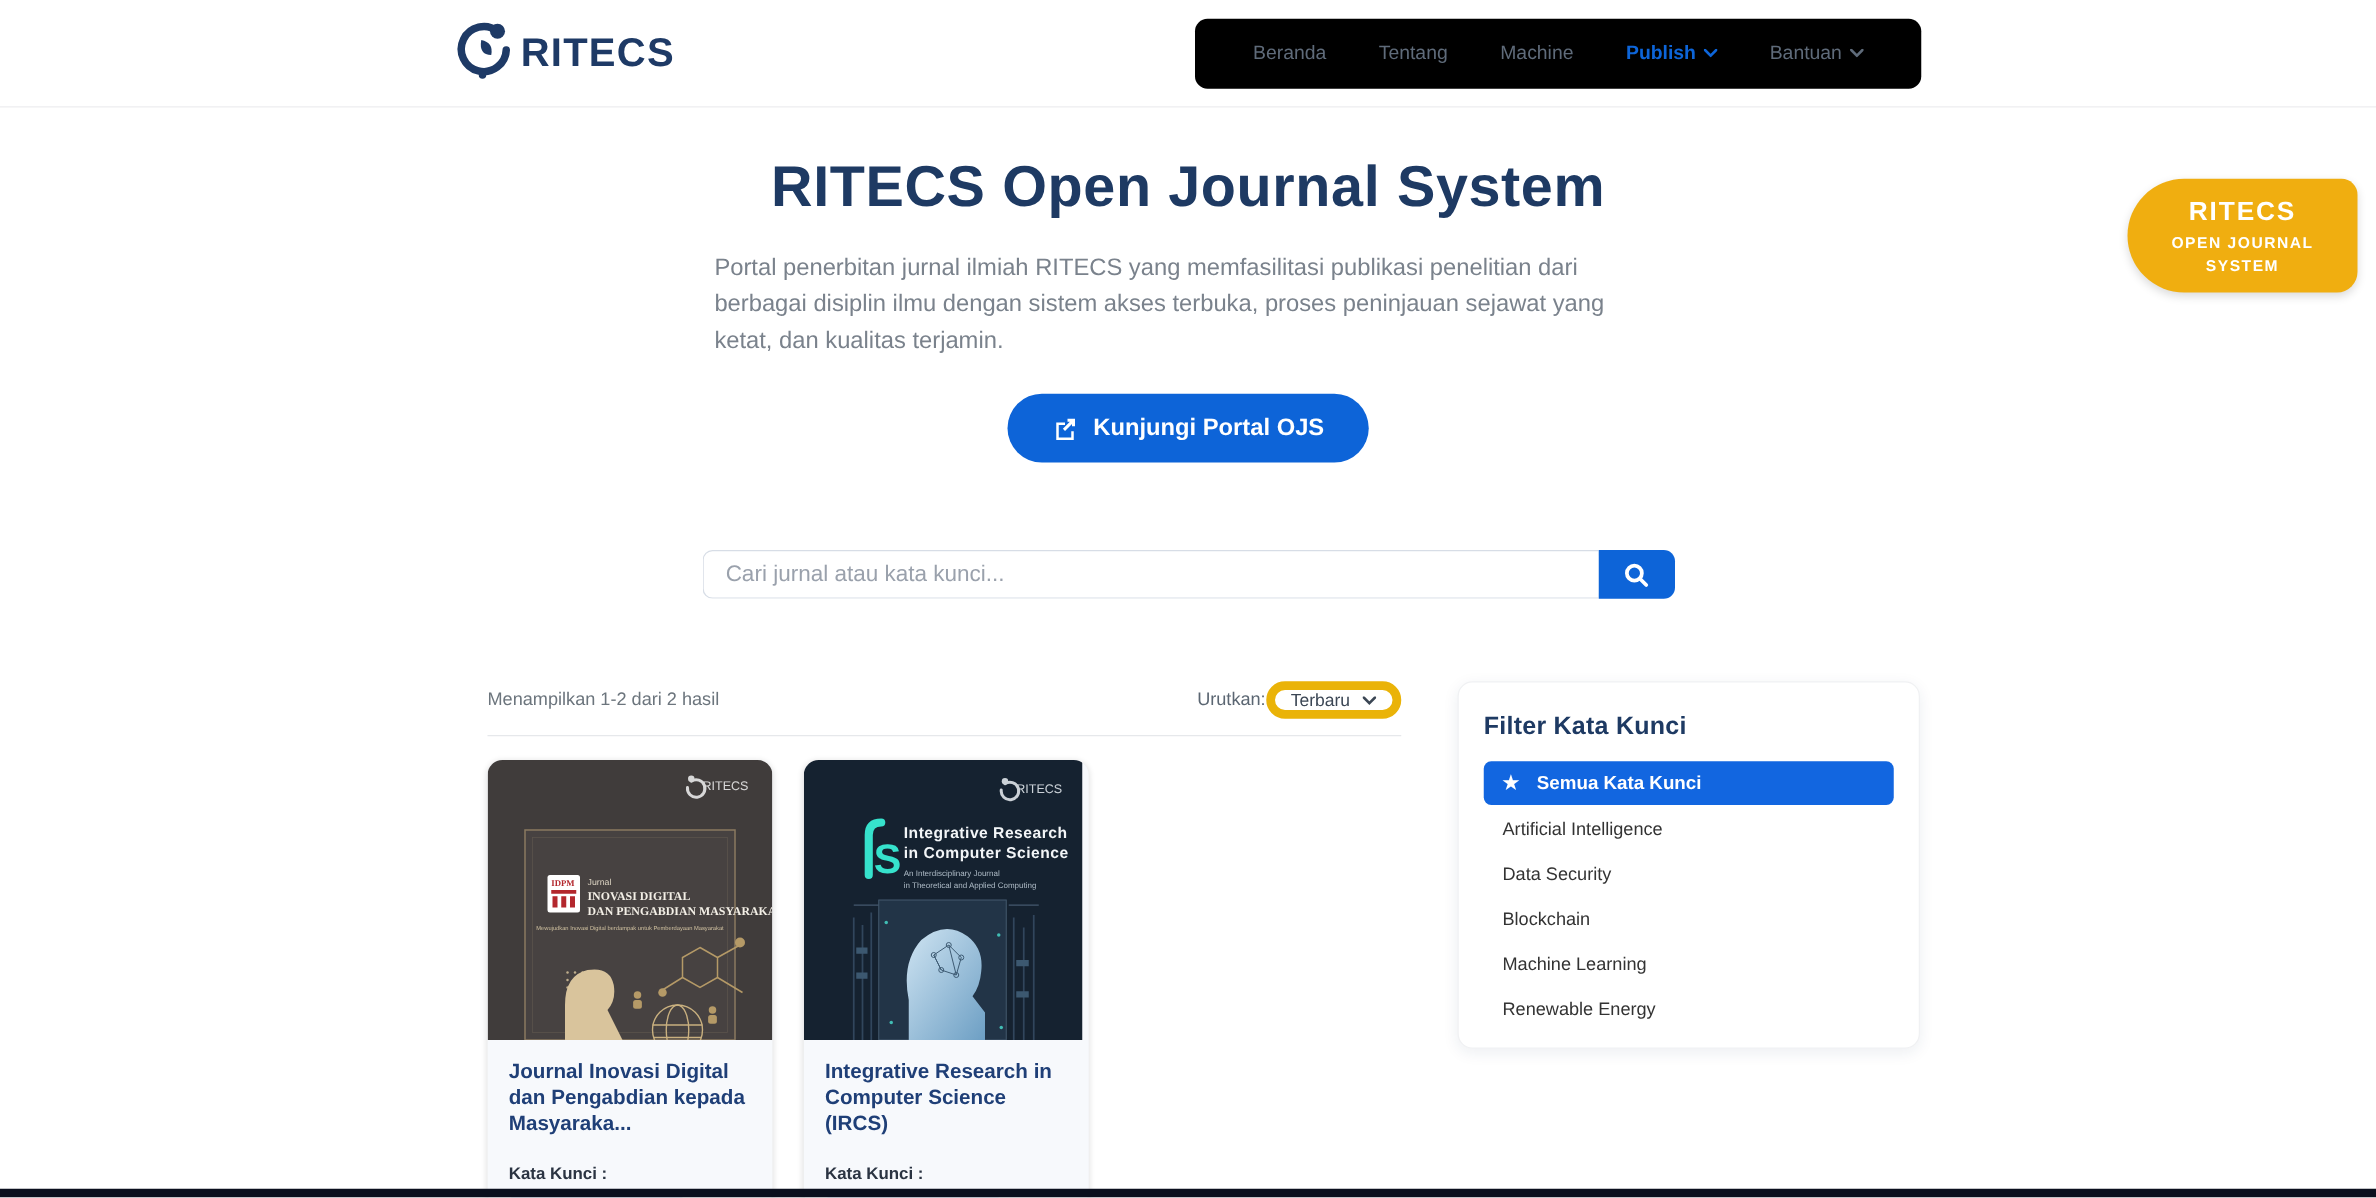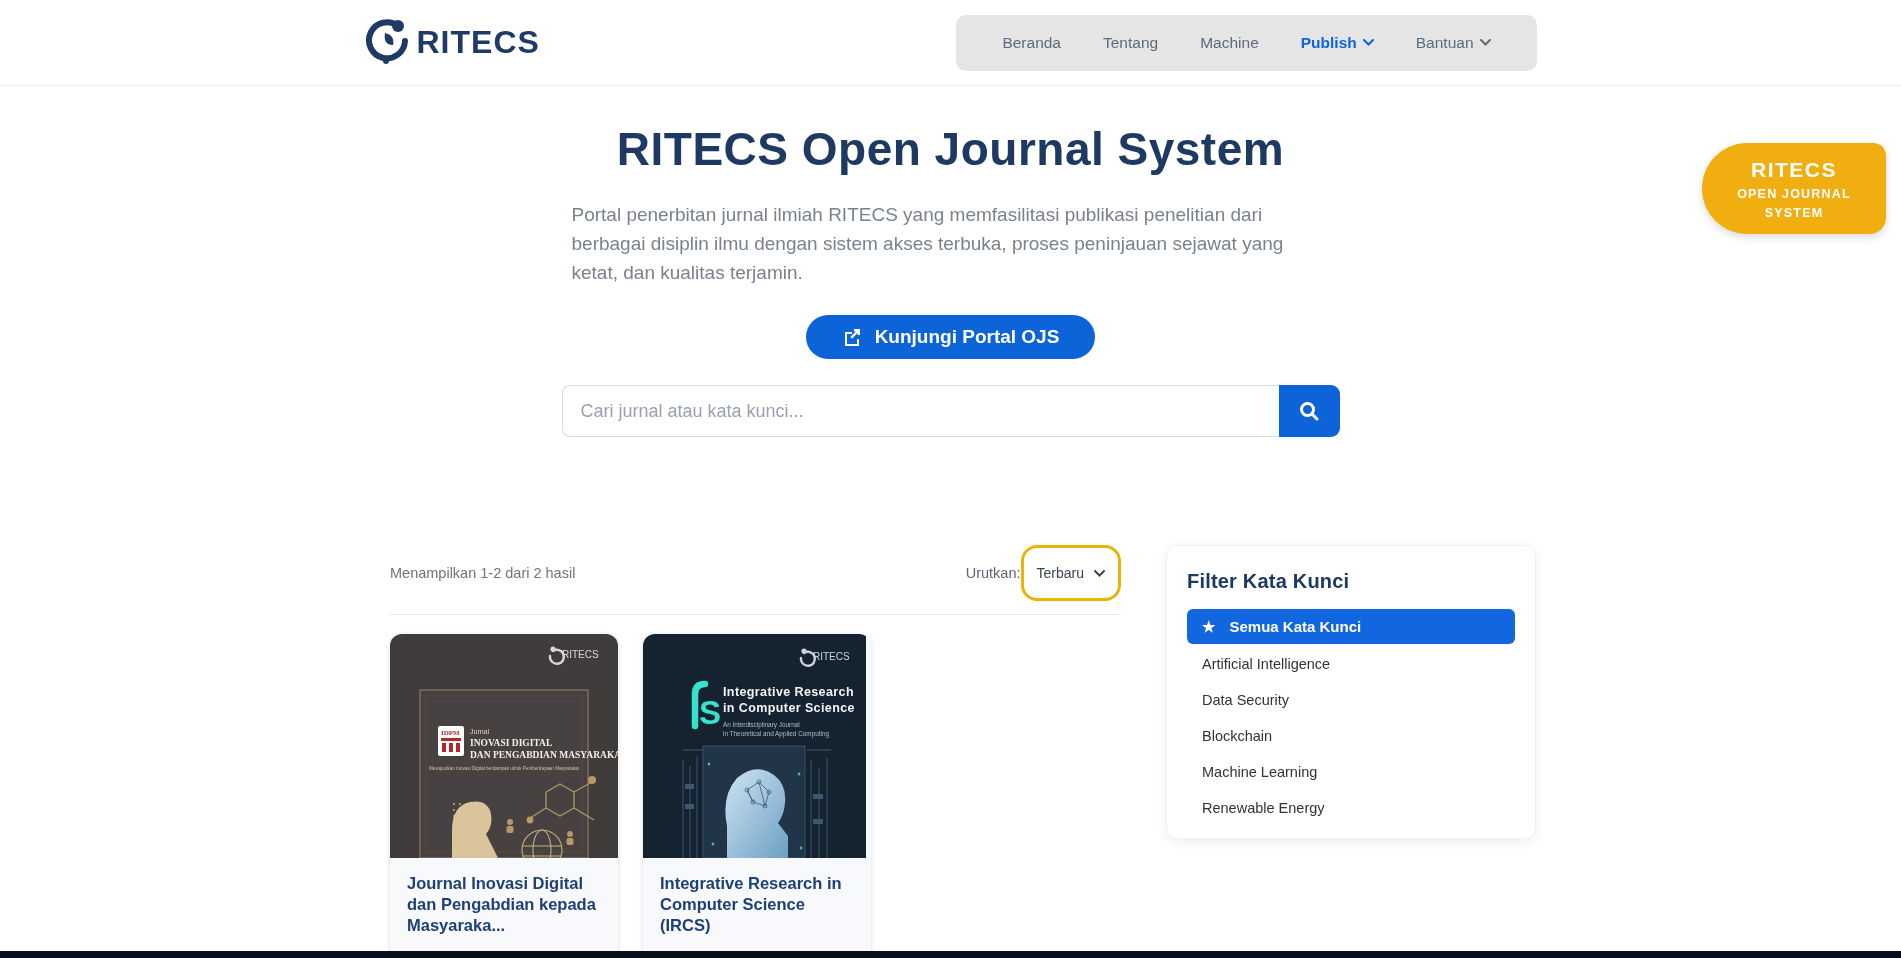--- a/index.html
+++ b/index.html
@@ -7,58 +7,58 @@
   body {
     width:1901px; height:958px; overflow:hidden; position:relative;
     font-family:"Liberation Sans", sans-serif; color:#222;
   }
 
   
   .header { height:86px; background:#fff; border-bottom:1px solid #ededf0; display:flex; align-items:center; }
   .header-inner { width:1172px; margin:0 auto; display:flex; align-items:center; justify-content:space-between; }
   .brand { display:flex; align-items:center; gap:8px; cursor:pointer; }
   .brand-text { font-size:32px; font-weight:bold; color:#1e3a66; letter-spacing:1px; }
-  .nav-pill { background:#e5e5e5; border-radius:10px; height:56px; display:flex; align-items:center; gap:42px; padding:0 46px;margin-left:38px; }
+  .nav-pill { background:#000000; border-radius:10px; height:56px; display:flex; align-items:center; gap:42px; padding:0 46px;margin-left:38px; }
   .nav-link { font-size:15.5px; color:#5f6b7a; text-decoration:none; display:flex; align-items:center; gap:6px; cursor:pointer; }
   .nav-link.active { color:#0d65d9; font-weight:bold; }
   .chev { width:11px; height:7px; }
   .contact { display:flex; align-items:center; gap:14px; }
   .contact-circle { width:56px; height:56px; border-radius:50%; background:#e8eef8; display:flex; align-items:center; justify-content:center; position:relative; }
   .contact-lines .l1 { font-size:14.5px; color:#8a94a0; }
   .contact-lines .l2 { font-size:15.5px; color:#23406e; margin-top:4px; }
 
   
   .hero { text-align:center; }
   .hero h1 { margin-top:36px; font-size:46px; font-weight:bold; color:#1e3a63; letter-spacing:.5px; }
   .hero-desc { width:758px; margin:24px auto 0; text-align:left; font-size:19px; line-height:29px; color:#7a828c; }
   .cta-btn { margin-top:28px; display:inline-flex; align-items:center; gap:13px; background:#0d64d8; color:#fff;
-             border:none; font-size:19px; font-weight:bold; height:44px; padding:0 36px; border-radius:28px;
+             border:none; font-size:19px; font-weight:bold; height:55px; padding:0 36px; border-radius:28px;
              font-family:"Liberation Sans", sans-serif; cursor:pointer; }
-  .search-row { width:778px; margin:26px auto 0; display:flex; height:52px; }
+  .search-row { width:778px; margin:70px auto 0; display:flex; height:39px; }
   .search-input { flex:1; border:1px solid #d7dde6; border-right:none; border-radius:8px 0 0 8px; padding:0 18px;
                   font-size:18px; color:#444; outline:none; font-family:"Liberation Sans", sans-serif; }
   .search-input::placeholder { color:#9aa1ac; }
   .search-btn { width:61px; background:#0d64d8; border:none; border-radius:0 9px 9px 0; display:flex;
                 align-items:center; justify-content:center; cursor:pointer; }
 
   
   .ribbon { position:absolute; top:143px; right:15px; width:184px; padding:15px 14px 14px;
             background:#f0ae10; border-radius:50px 14px 18px 50px; text-align:center; color:#fff;
             box-shadow:0 3px 8px rgba(0,0,0,.15); }
   .ribbon .r1 { font-size:21px; font-weight:bold; letter-spacing:1.5px; }
   .ribbon .r2, .ribbon .r3 { font-size:12.5px; font-weight:bold; letter-spacing:1.2px; margin-top:5px; }
 
   
   .main { position:absolute; top:545px; left:390px; width:1146px; display:flex; justify-content:space-between; }
   .results { width:731px; }
   .results-head { display:flex; align-items:center; justify-content:space-between; }
   .count-text { font-size:14.5px; color:#6c757d; }
   .sort-group { display:flex; align-items:center; }
   .sort-label { font-size:14.5px; color:#5b6672; }
-  .sort-select { border:3px solid #eab308; border-radius:16px; padding:17px 13px; font-size:14px; color:#3b4654;
+  .sort-select { border:7px solid #eab308; border-radius:16px; padding:0 13px; font-size:14px; color:#3b4654;
                  display:flex; align-items:center; gap:10px; background:#fff; cursor:pointer; }
   .results-divider { border-bottom:1px solid #e6e8eb; margin-top:13px; }
   .cards { display:flex; gap:25px; margin-top:19px; }
   .card { width:228px; border-radius:12px; overflow:hidden; background:#f7f9fc; box-shadow:0 1px 5px rgba(0,0,0,.14); cursor:pointer; }
   .card svg.cover { display:block; }
   .card-body { padding:15px 17px 12px; }
   .card-title { font-size:16.5px; font-weight:bold; color:#1f3f77; line-height:21px; }
   .kk-label { margin-top:21px; font-size:13.5px; font-weight:bold; color:#2b3442; }
   .pills { margin-top:7px; }
   .pill { display:inline-block; background:#e3edfc; color:#2e6fd9; font-size:13px; padding:4px 13px;

